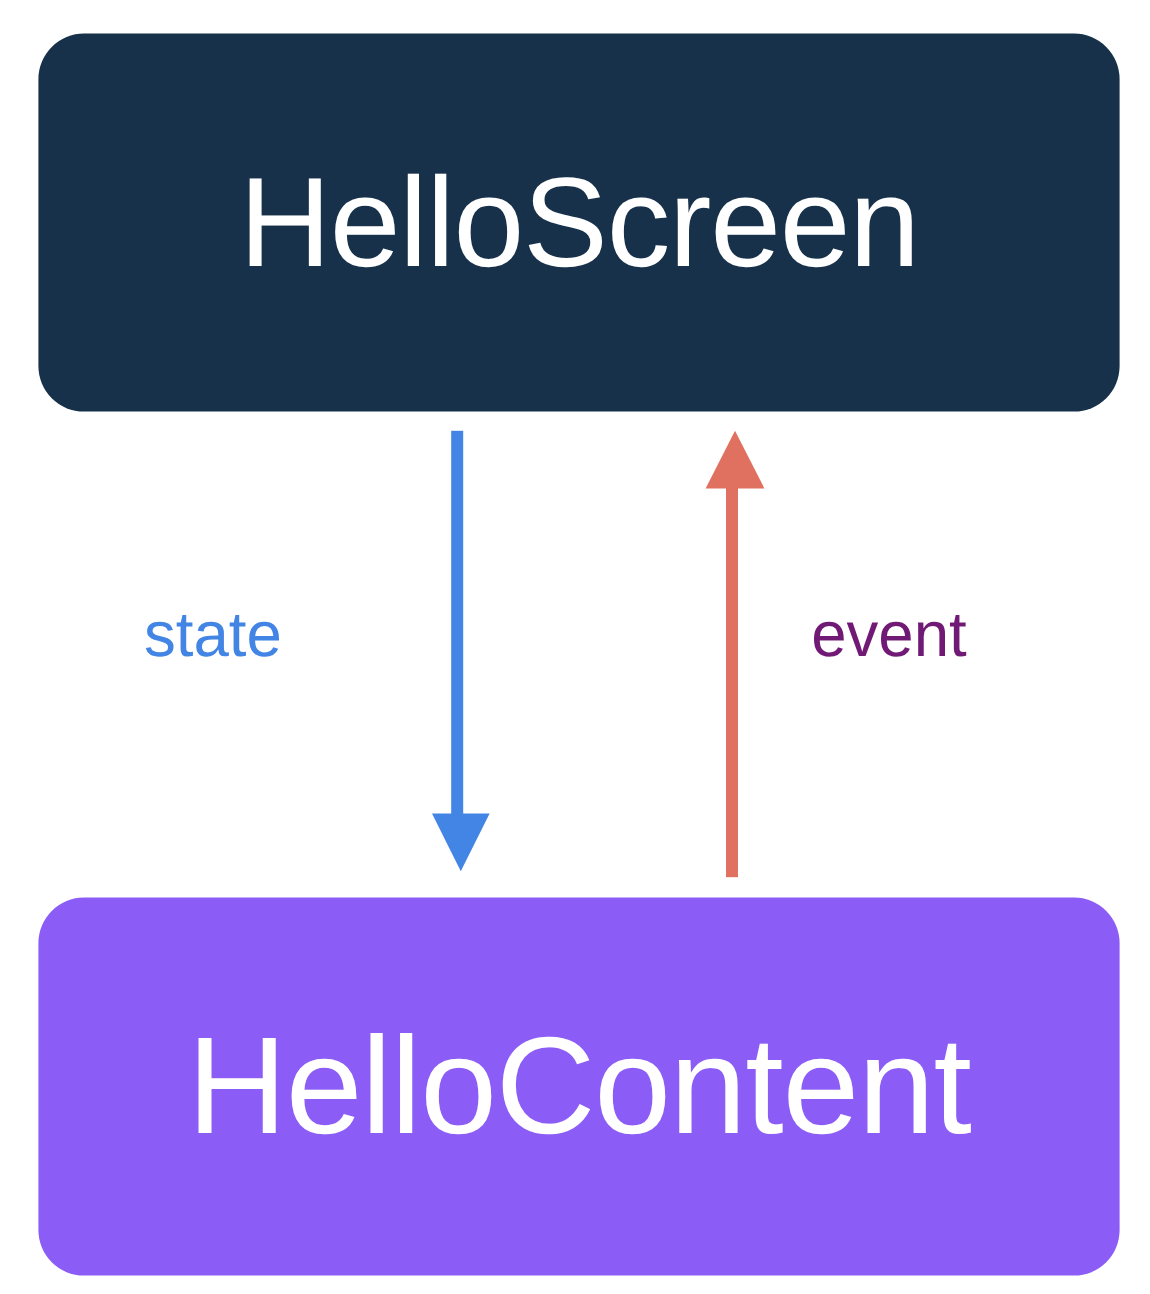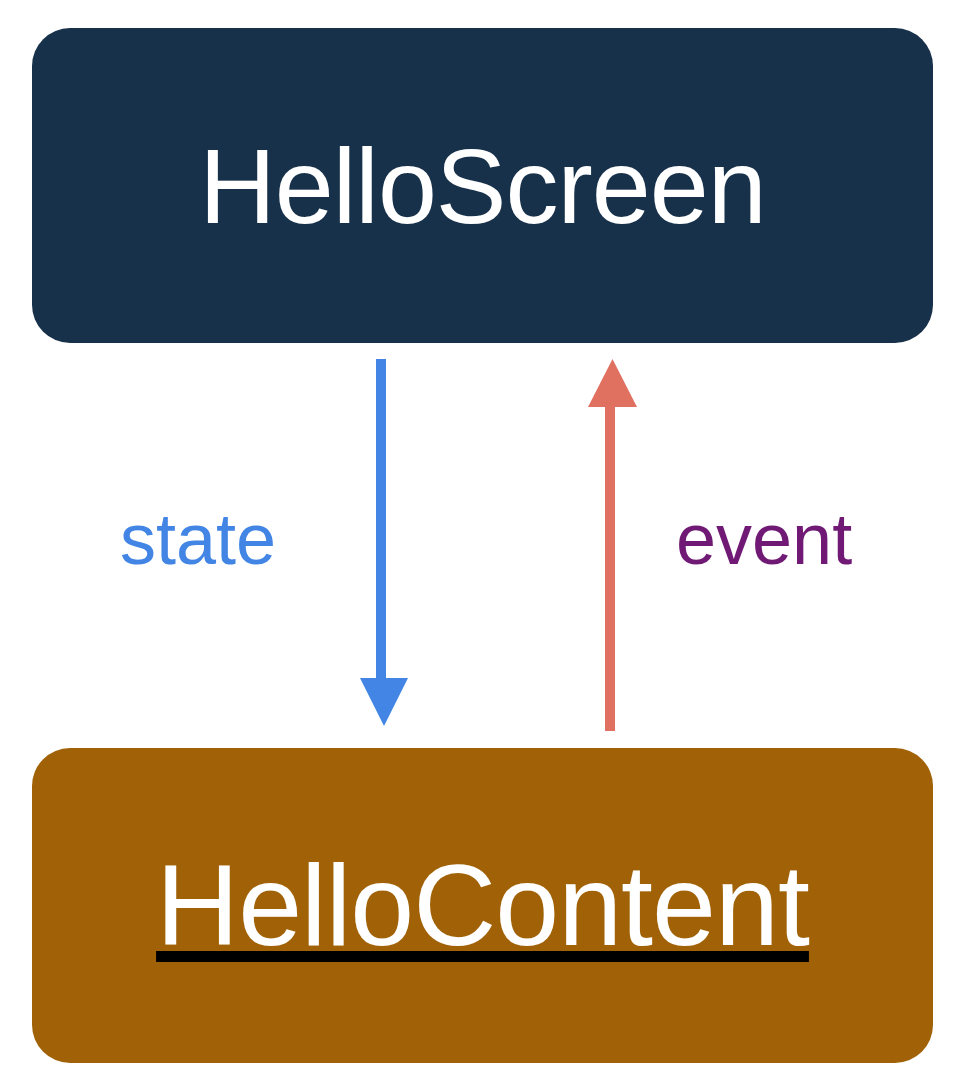--- a/index.html
+++ b/index.html
@@ -55,21 +55,21 @@
     width: 958px;
     height: 1078px;
     pointer-events: none;
   }
 
   
   .edge-label {
     position: absolute;
     font-family: "Liberation Sans", sans-serif;
     font-weight: 400;
-    font-size: 72px;
+    font-size: 53px;
     line-height: 1;
     white-space: nowrap;
   }
   #label-state {
     left: 120px;
     top: 503px;
     color: #4285e4;
   }
   #label-event {
     left: 676px;
@@ -96,17 +96,17 @@
     <g>
       <rect x="605" y="404" width="10" height="327" fill="#e0705f"></rect>
       <polygon points="588,407 637,407 612.5,359" fill="#e0705f"></polygon>
     </g>
   </svg>
 
   <div id="label-state" class="edge-label" style="color: rgb(66, 133, 228);">state</div>
 
   <div id="label-event" class="edge-label" style="color: #701a75;">event</div>
 
-  <div id="node-content" class="node" style="background: #a16207; text-decoration: underline;">
+  <div id="node-content" class="node" style="background: #8b5cf6;">
     <span class="node-label" style="color: rgb(255, 255, 255);">HelloContent</span>
   </div>
 
 </div>
 
 </body></html>

